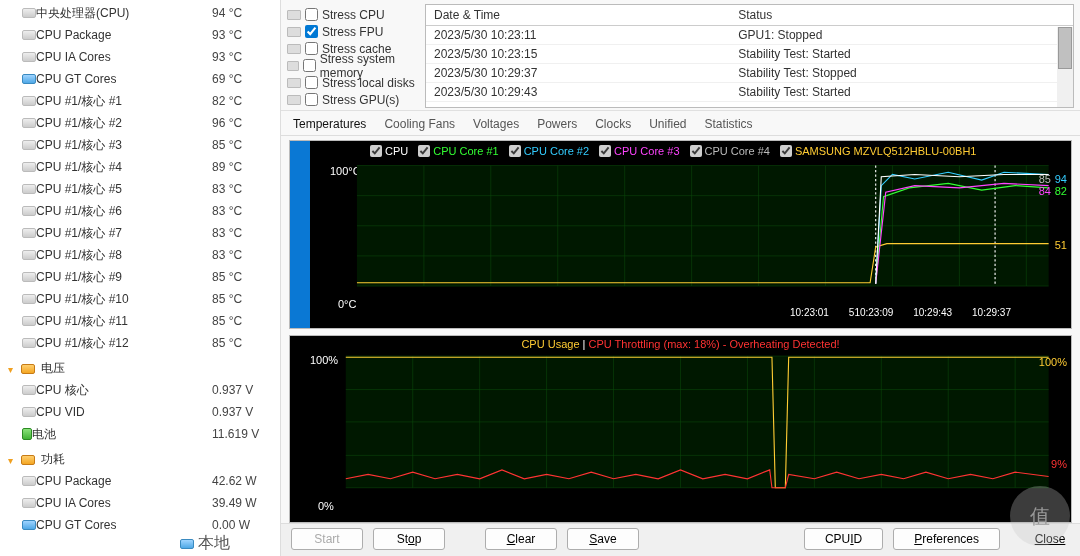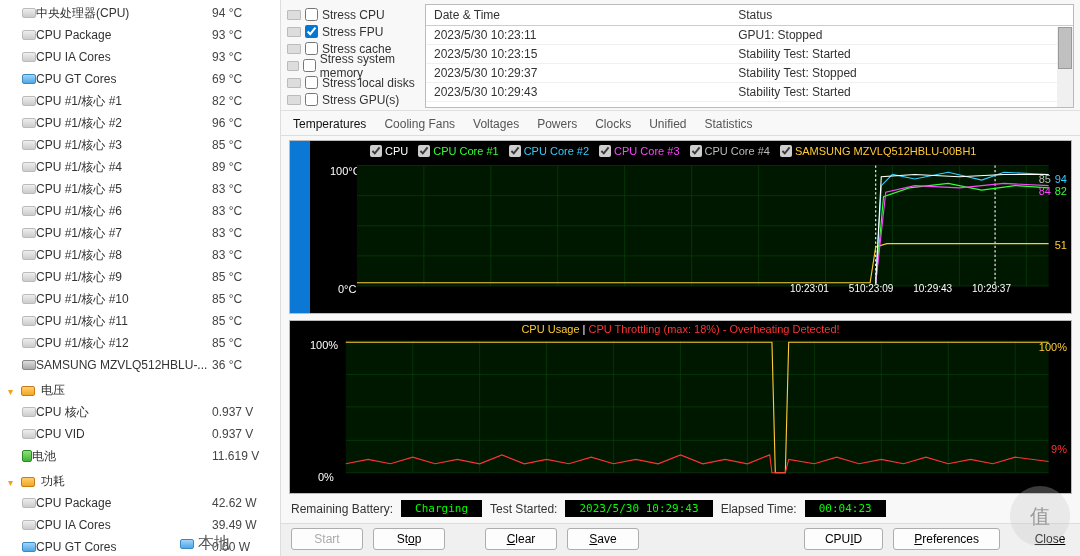--- a/index.html
+++ b/index.html
@@ -162,27 +162,20 @@
           </span>
           <span class="val">85 °C</span>
         </div>
         <div class="tree-item">
           <span class="lbl">
             <span class="icon-chip"></span>
             <span>CPU #1/核心 #12</span>
           </span>
           <span class="val">85 °C</span>
         </div>
-        <div class="tree-item">
-          <span class="lbl">
-            <span class="icon-chip ssd"></span>
-            <span>SAMSUNG MZVLQ512HBLU-...</span>
-          </span>
-          <span class="val">36 °C</span>
-        </div>
       </div>
 
     <div class="section-header">
       <span class="caret"></span>
       <span class="icon-chip orange"></span>
       <span>电压</span>
     </div>
     <div id="volt-section">
         <div class="tree-item">
           <span class="lbl">
@@ -378,21 +371,21 @@
           <polyline fill="none" stroke="#ff44ff" stroke-width="1" points="525,128 534,46 560,40 600,42 640,38 680,40"></polyline>
           <polyline fill="none" stroke="#ffffff" stroke-width="1" points="525,128 530,32 560,30 600,32 640,30 680,30"></polyline>
         </svg>
         <div id="plot1-right-labels">
             <span class="axis-label" style="right: 4px; top: 32px; color: rgb(51, 204, 255);">94</span>
             <span class="axis-label" style="right: 20px; top: 32px; color: rgb(187, 187, 187);">85</span>
             <span class="axis-label" style="right: 4px; top: 44px; color: rgb(51, 255, 51);">82</span>
             <span class="axis-label" style="right: 20px; top: 44px; color: rgb(255, 68, 255);">84</span>
             <span class="axis-label" style="right: 4px; top: 98px; color: rgb(255, 204, 51);">51</span>
           </div>
-        <div style="position:absolute;bottom:19px;left:0;right:0;display:flex;justify-content:space-between;padding:0 60px 0 500px;color:#fff;font-size:10px;">
+        <div style="position:absolute;bottom:10px;left:0;right:0;display:flex;justify-content:space-between;padding:0 60px 0 500px;color:#fff;font-size:10px;">
           <span>10:23:01</span>
             <span>510:23:09</span>
             <span>10:29:43</span>
             <span>10:29:37</span>
         </div>
       <div id="plot1-right-labels" style="position: absolute; inset: 0px; pointer-events: none;"></div>
         </div>
 
       <div class="plot">
         <div class="plot2-header">
@@ -429,28 +422,20 @@
           <polyline fill="none" stroke="#ff3333" stroke-width="1" points="50,128 70,124 90,128 110,122 130,128 150,124 170,128 190,120 210,128 230,124 250,128 270,122 290,128 310,124 330,128 350,120 370,128 390,124 410,128 430,120 432,136 444,136 447,124 470,128 490,122 510,128 530,124 550,128 570,122 590,128 610,124 630,128 650,122 680,126"></polyline>
         </svg>
         <div id="plot2-right-labels">
             <span class="axis-label" style="right: 4px; top: 20px; color: rgb(255, 204, 51);">100%</span>
             <span class="axis-label" style="right: 4px; top: 122px; color: rgb(255, 51, 51);">9%</span>
           </div>
       <div id="plot2-right-labels" style="position: absolute; inset: 0px; pointer-events: none;"></div>
         </div>
     </div>
 
-    <div class="status-line">
-      <span>Remaining Battery:</span>
-      <span class="pill">Charging</span>
-      <span>Test Started:</span>
-      <span class="pill">2023/5/30 10:29:43</span>
-      <span>Elapsed Time:</span>
-      <span class="pill">00:04:23</span>
-    </div>
 
     <div class="button-bar">
       <button class="btn" disabled="">Start</button>
       <button class="btn">St<span class="u">o</span>p</button>
       <span style="width:20px"></span>
       <button class="btn"><span class="u">C</span>lear</button>
       <button class="btn"><span class="u">S</span>ave</button>
       <span class="spacer"></span>
       <button class="btn">CPU<span class="u">I</span>D</button>
       <button class="btn"><span class="u">P</span>references</button>

